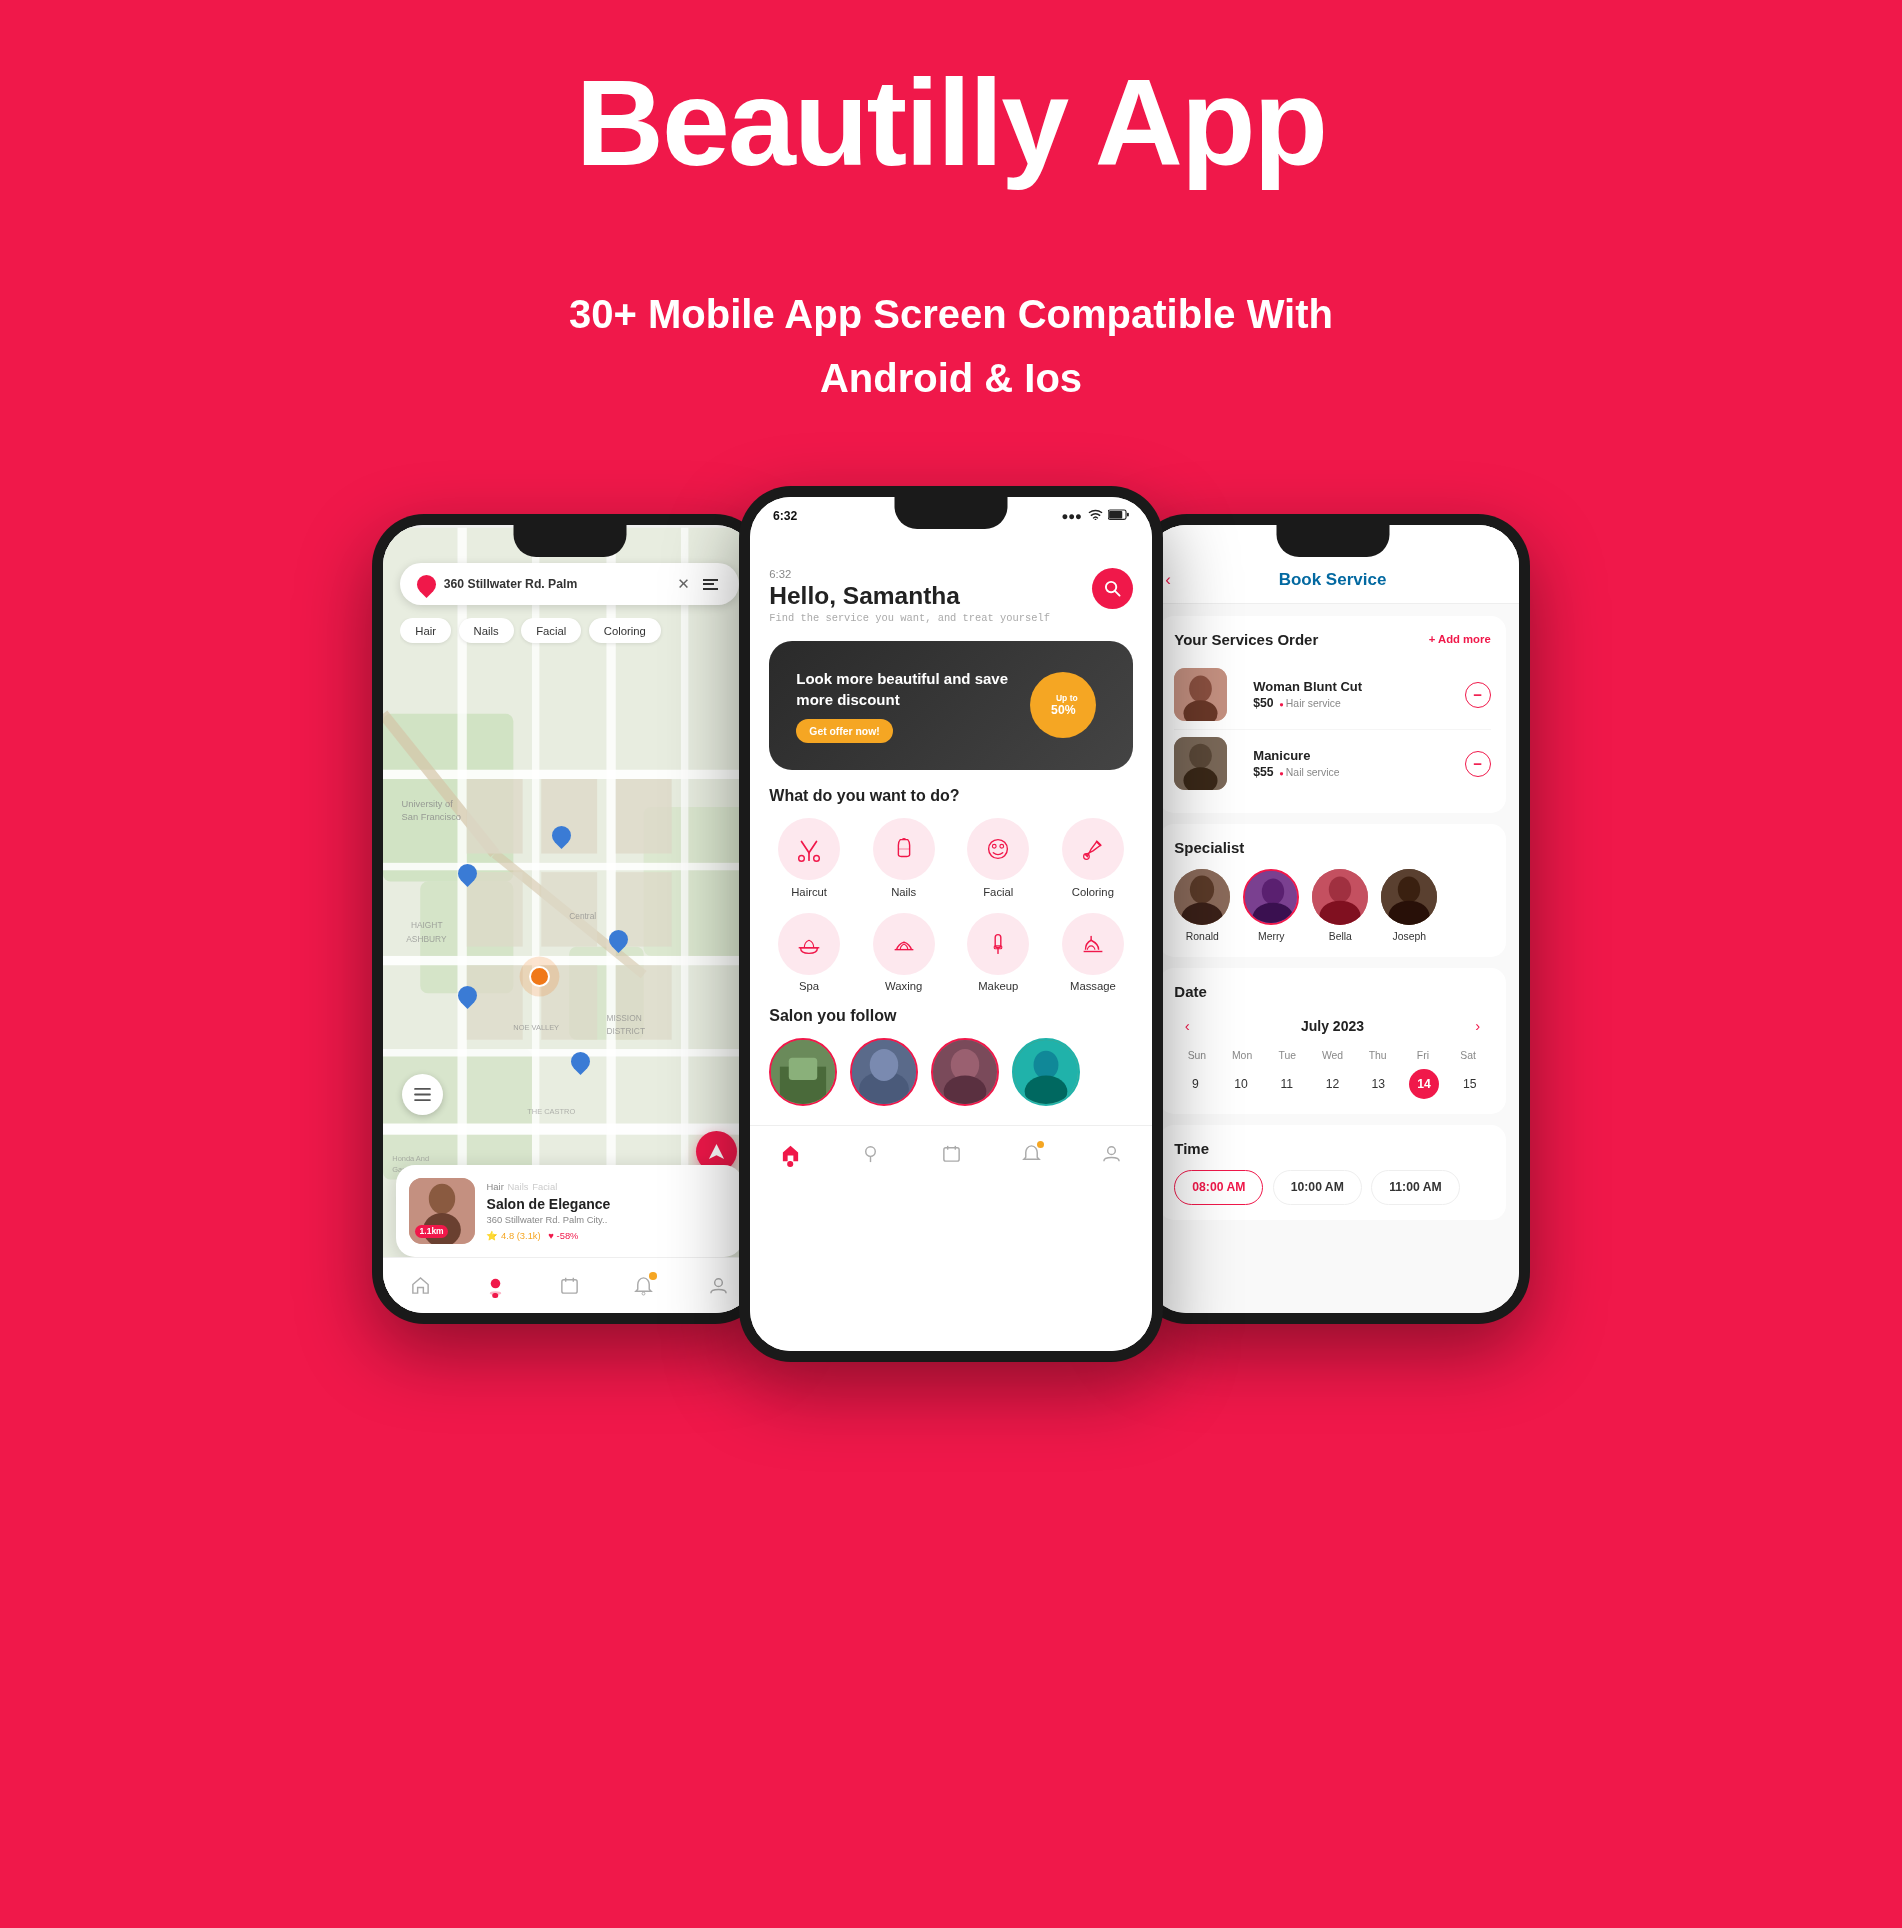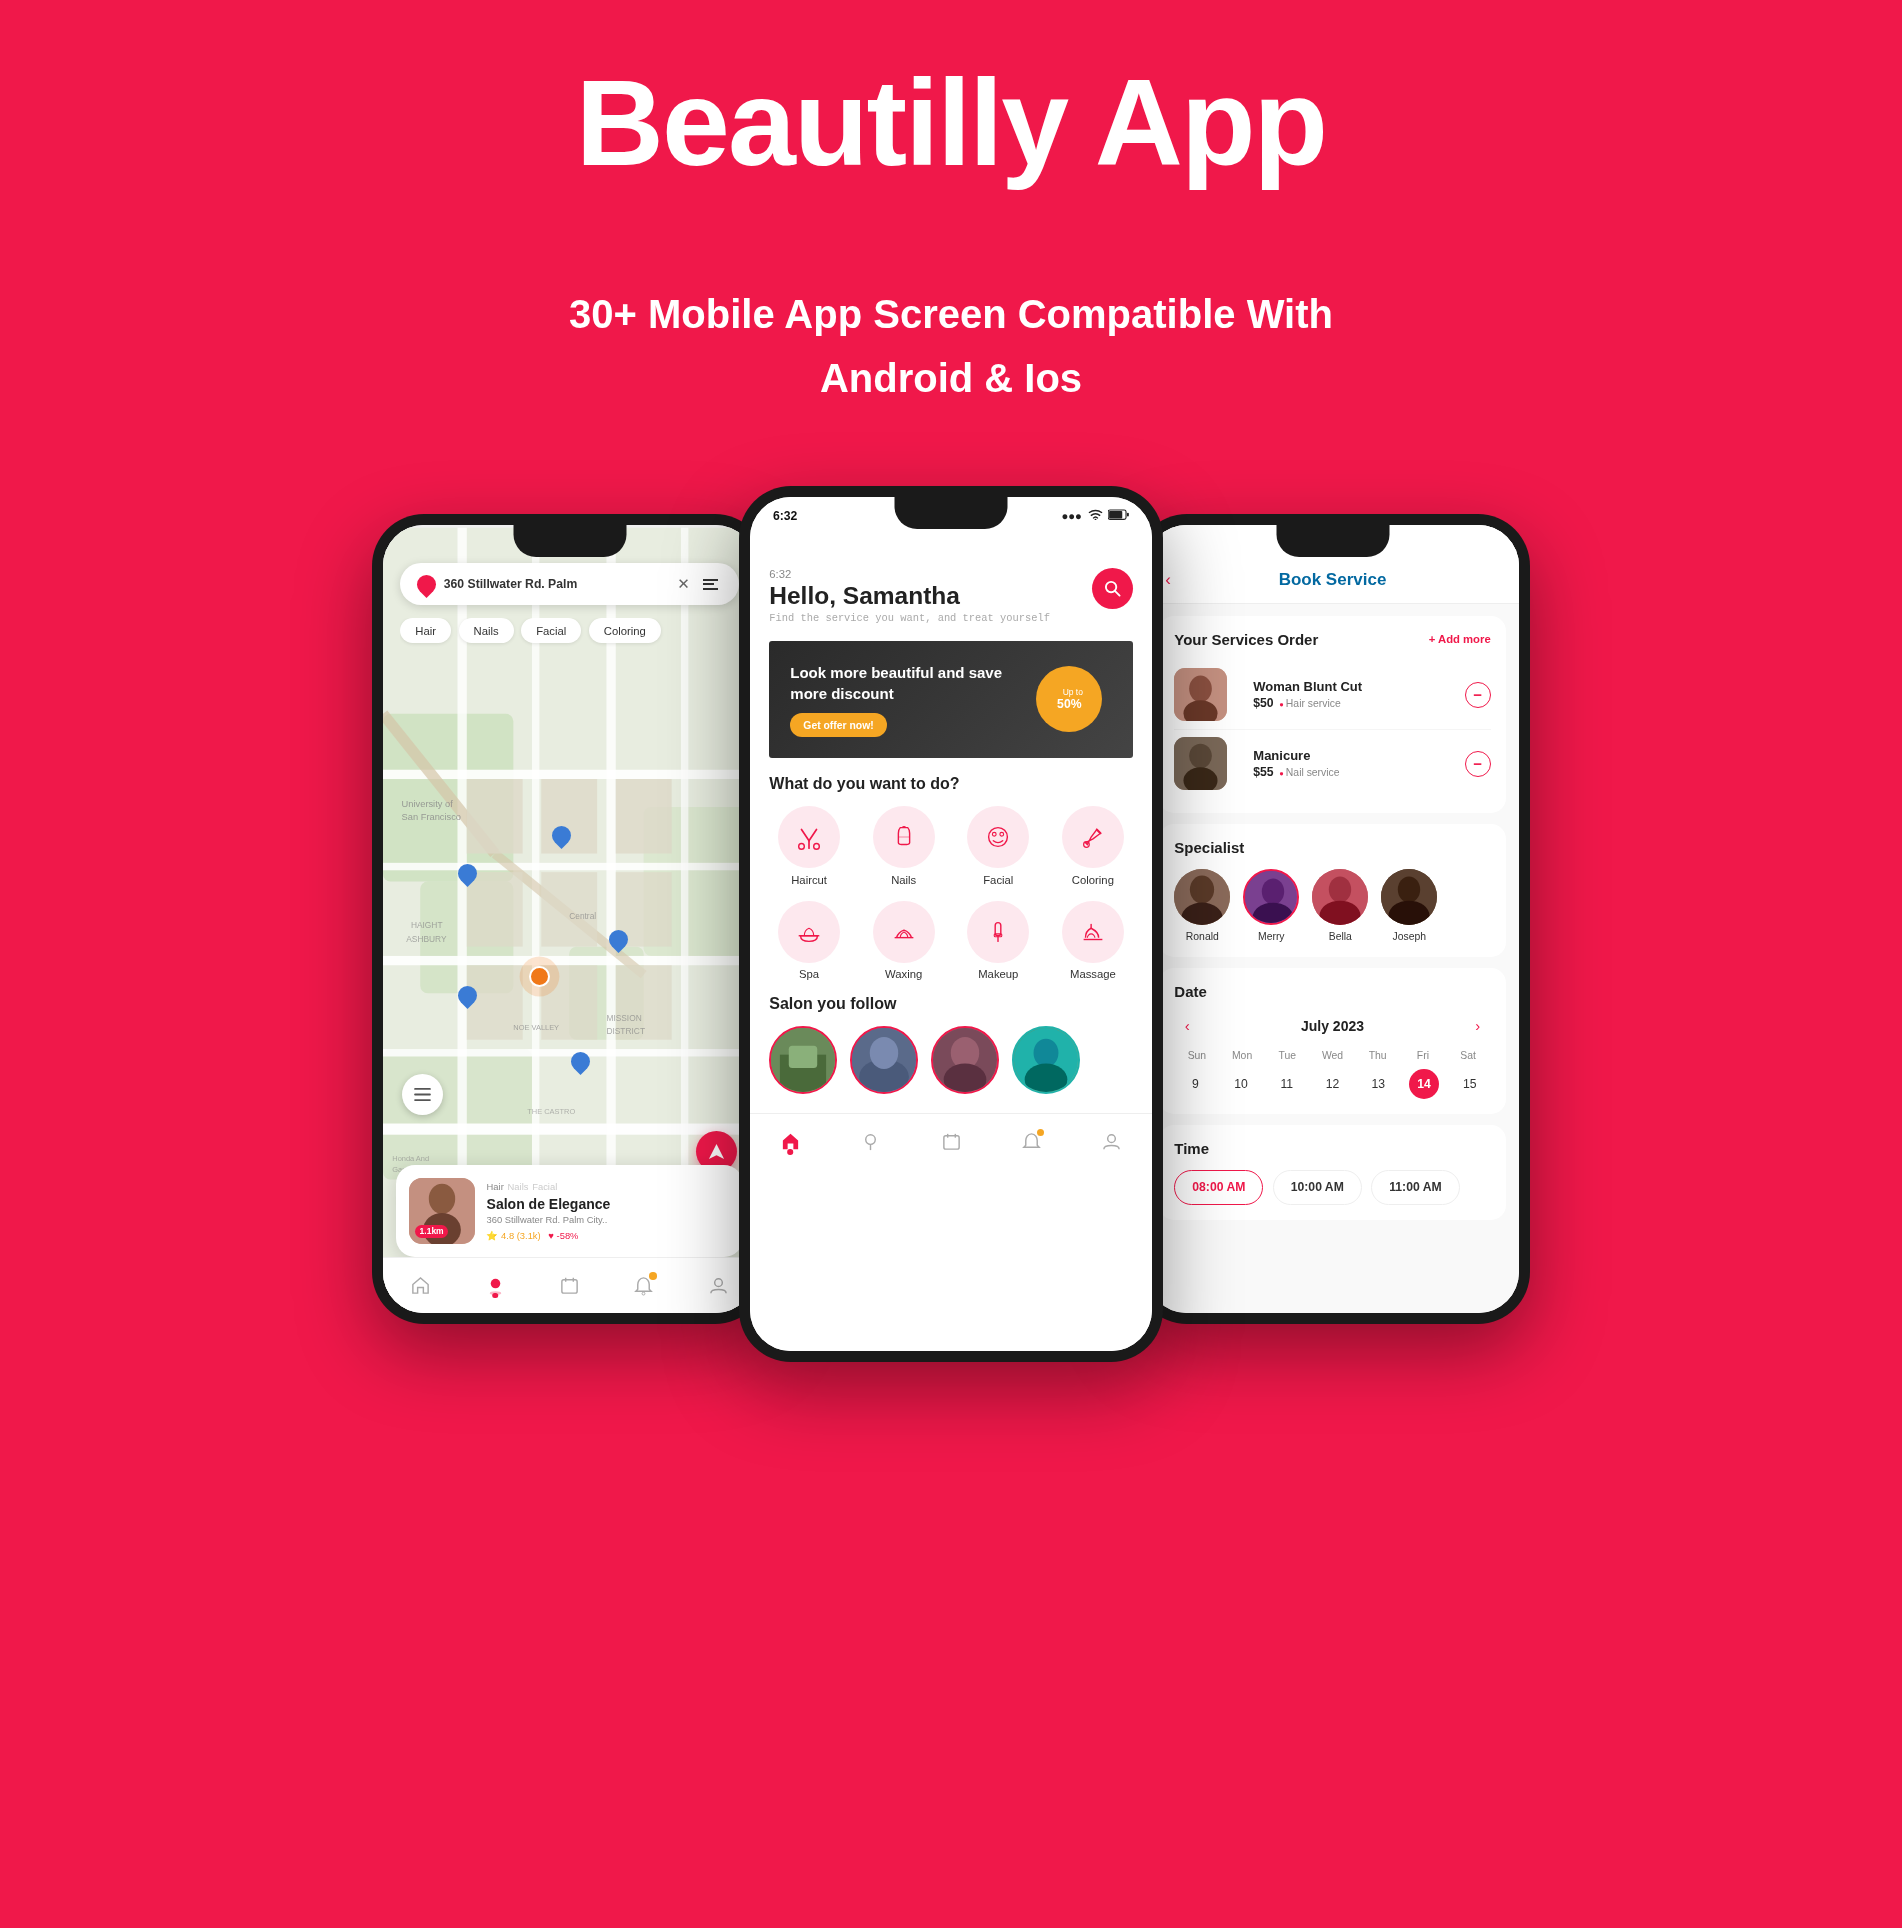--- a/index.html
+++ b/index.html
@@ -379,22 +379,22 @@
       align-items: center;
       justify-content: center;
       color: white;
       font-size: 17px;
     }
 
     
     .home-banner {
       margin: 17px 19px;
       background: linear-gradient(135deg, #2a2a2a, #444);
-      border-radius: 3px;
-      padding: 21px;
+      border-radius: 23px;
+      padding: 27px;
       display: flex;
       align-items: center;
       justify-content: space-between;
       position: relative;
       overflow: hidden;
       min-height: 104px;
     }
 
     .banner-text { flex: 1; }
 
@@ -425,21 +425,21 @@
       display: flex;
       flex-direction: column;
       align-items: center;
       justify-content: center;
       color: white;
       font-weight: 800;
       font-size: 12.2px;
       margin-right: 9.4px;
     }
 
-    .banner-badge .up-to { font-size: 8.5px; font-weight: 400; margin-left: 7px; }
+    .banner-badge .up-to { font-size: 8.5px; font-weight: 700; margin-left: 7px; }
 
     
     .section-title {
       font-size: 16px;
       font-weight: 700;
       color: #222;
       margin: 15px 19px 13px;
     }
 
     

